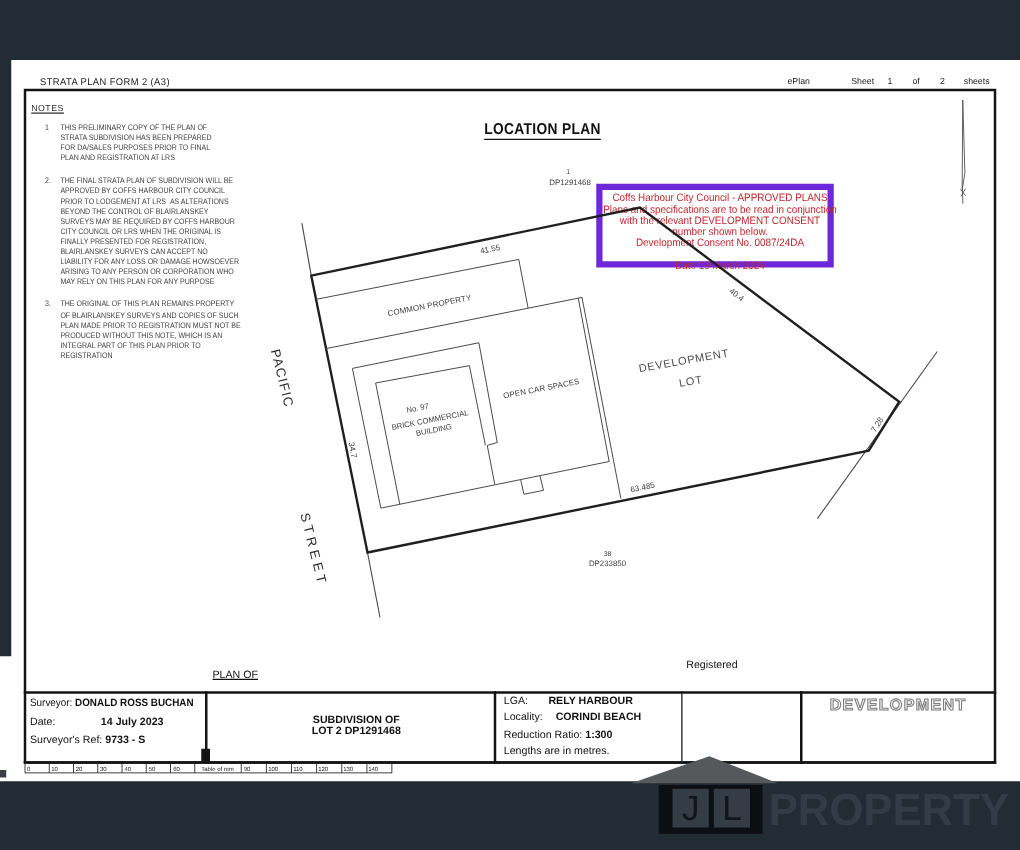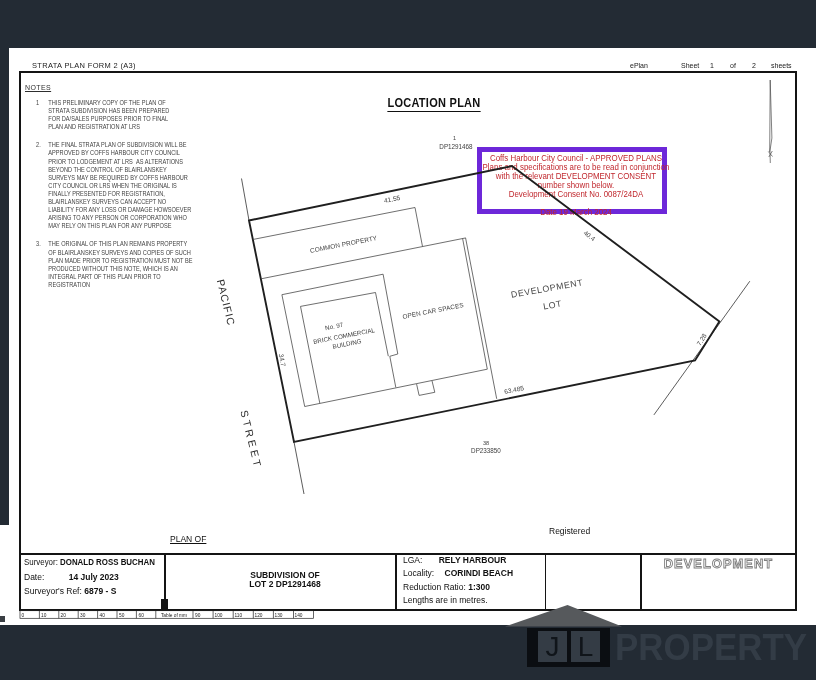--- a/index.html
+++ b/index.html
@@ -128,22 +128,22 @@
 
 <div class="abs" style="left:161px;top:599px;width:6.5px;height:12px;background:#141414;"></div>
 
 <div class="abs" style="left:394.5px;top:552.5px;width:2px;height:58px;background:#141414;"></div>
 
 <div class="abs" style="left:544.5px;top:552.5px;width:1.5px;height:58px;background:#141414;"></div>
 
 <div class="abs" style="left:640px;top:552.5px;width:1.5px;height:58px;background:#141414;"></div>
 
 <div class="abs" style="left:24px;top:557px;font-size:8.5px;color:#111;transform:scale(0.93,1);transform-origin:left top;white-space:nowrap;">Surveyor: <b>DONALD ROSS BUCHAN</b></div>
-<div class="abs" style="left:24px;top:571.5px;font-size:8.5px;color:#111;">Date: <b style="margin-left:22px;">14 July 2023</b></div>
-<div class="abs" style="left:24px;top:586px;font-size:8.5px;color:#111;">Surveyor's Ref: <b>6879 - S</b></div>
+<div class="abs" style="left:24px;top:571.5px;font-size:8.5px;color:#111;">Date: <b style="margin-left:34px;">14 July 2023</b></div>
+<div class="abs" style="left:24px;top:586px;font-size:8.5px;color:#111;">Surveyor's Ref: <b>9733 - S</b></div>
 
 <div class="abs" style="left:170px;top:534px;font-size:8.5px;color:#111;text-decoration:underline;">PLAN OF</div>
 <div class="abs" style="left:175px;top:570.5px;width:220px;text-align:center;font-size:8.5px;font-weight:bold;color:#111;line-height:9px;">SUBDIVISION OF<br>LOT 2 DP1291468</div>
 
 <div class="abs" style="left:403px;top:554.5px;font-size:8.5px;color:#111;">LGA: <b style="margin-left:14px;">RELY HARBOUR</b></div>
 <div class="abs" style="left:403px;top:568px;font-size:8.5px;color:#111;text-align:right;">Locality: <b style="margin-left:8px;">CORINDI BEACH</b></div>
 <div class="abs" style="left:403px;top:581.5px;font-size:8.5px;color:#111;">Reduction Ratio: <b>1:300</b></div>
 <div class="abs" style="left:403px;top:595px;font-size:8.5px;color:#111;">Lengths are in metres.</div>
 
 <div class="abs" style="left:549px;top:526px;font-size:8.5px;color:#111;">Registered</div>

